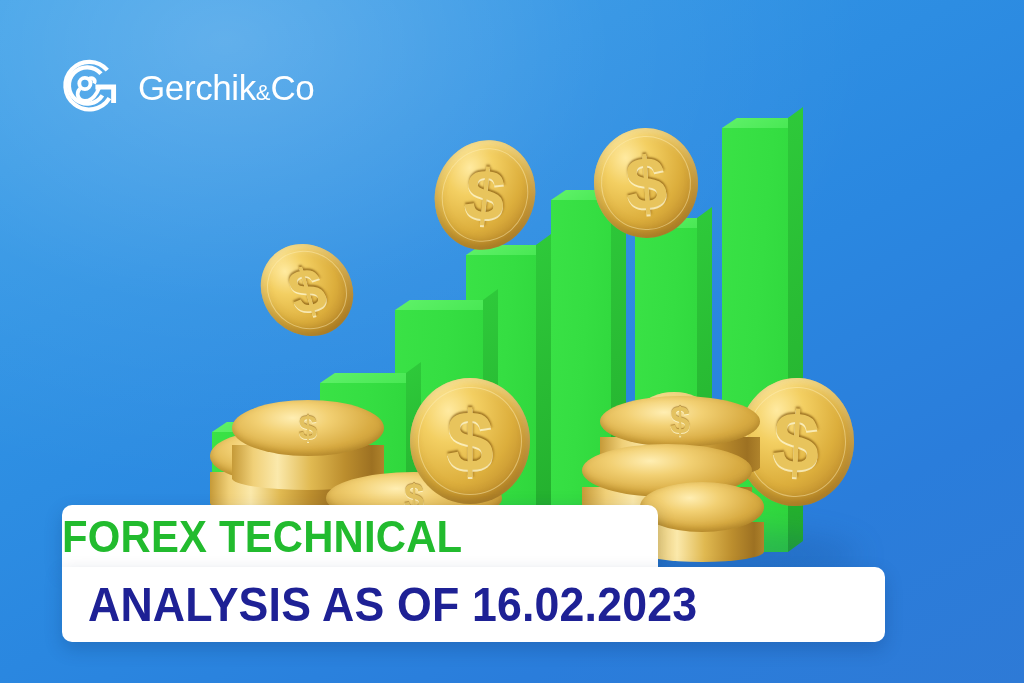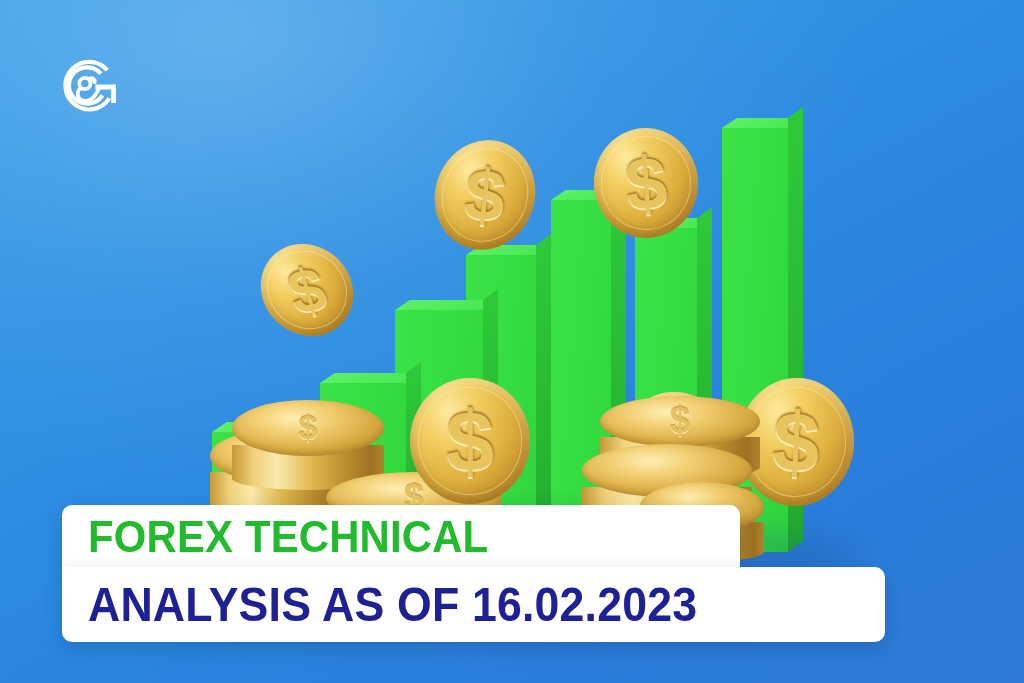--- a/index.html
+++ b/index.html
@@ -123,23 +123,22 @@
   .blob { position:absolute; border-radius:50%; filter:blur(14px); }
 
   
   .banner {
     position:absolute;
     background:#ffffff;
     box-shadow:0 7px 18px rgba(10,40,90,0.22);
     display:flex; align-items:center;
   }
   #banner-1 {
-    left:62px; top:505px; width:678px; height:62px;
+    left:62px; top:505px; width:596px; height:62px;
     border-radius:10px 10px 0 0;
-    padding-left:26px;
   }
   #banner-2 {
     left:62px; top:567px; width:823px; height:75px;
     border-radius:0 10px 10px 10px;
     padding-left:26px;
   }
   #title-line-1 {
     color:#22bb2e;
     font-size:45px;
     font-weight:700;
@@ -243,20 +242,21 @@
         <path d="M70 31 A26 26 0 1 0 72 62"></path>
       </g>
       <path d="M62 50 L88 50 L88 73" fill="none" stroke="#ffffff" stroke-width="7"></path>
       <g fill="none" stroke="#ffffff" stroke-width="5.5">
         <circle cx="47" cy="45" r="8"></circle>
         <path d="M40 52 C33 60 38 70 47 70 C54 70 60 65 64 58 L68 50"></path>
         <path d="M52 39 C58 35 63 40 60 45"></path>
       </g>
     </svg>
     <div id="logo-text">
+      <div class="brand"><span>Gerchik</span><span class="amp">&amp;</span><span>Co</span></div>
     </div>
   </div>
 
   <div class="banner" id="banner-1">
     <div id="title-line-1">FOREX TECHNICAL</div>
   </div>
   <div class="banner" id="banner-2">
     <div id="title-line-2">ANALYSIS AS OF 16.02.2023</div>
   </div>
 

